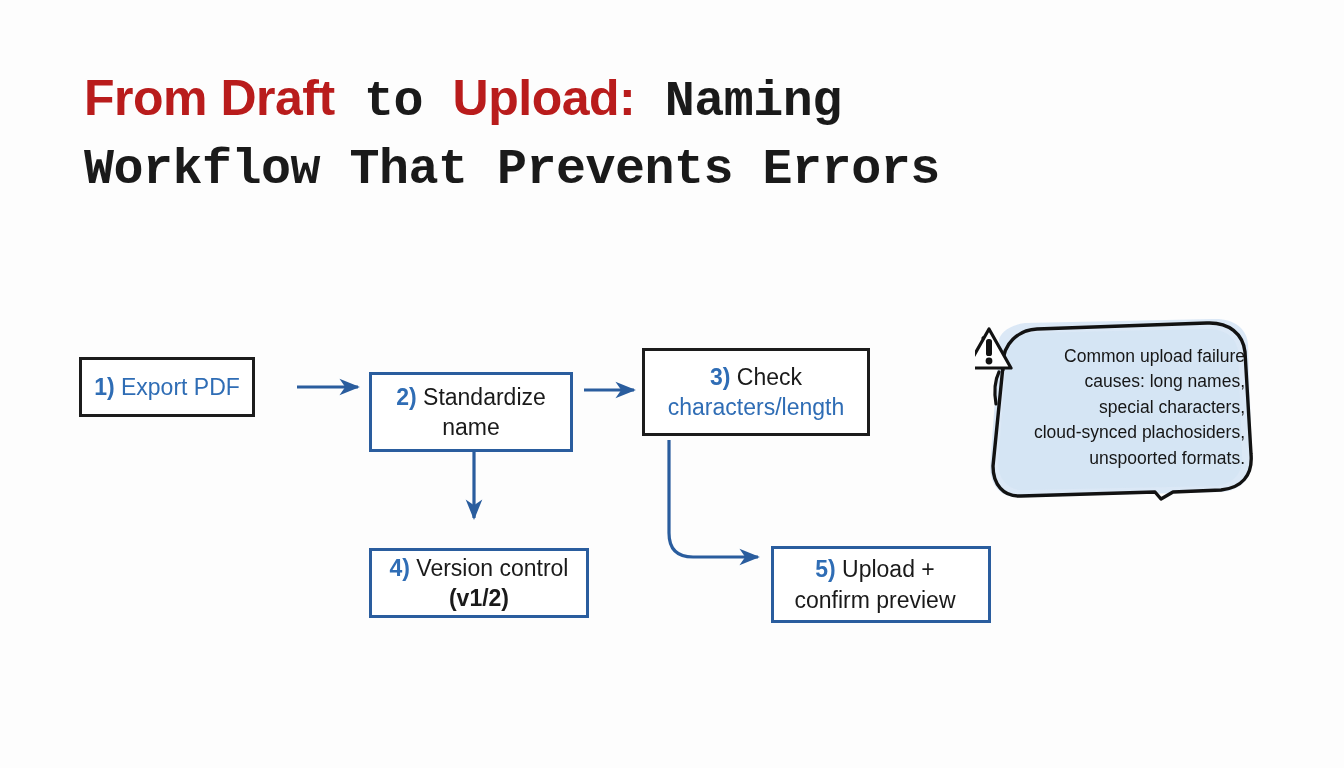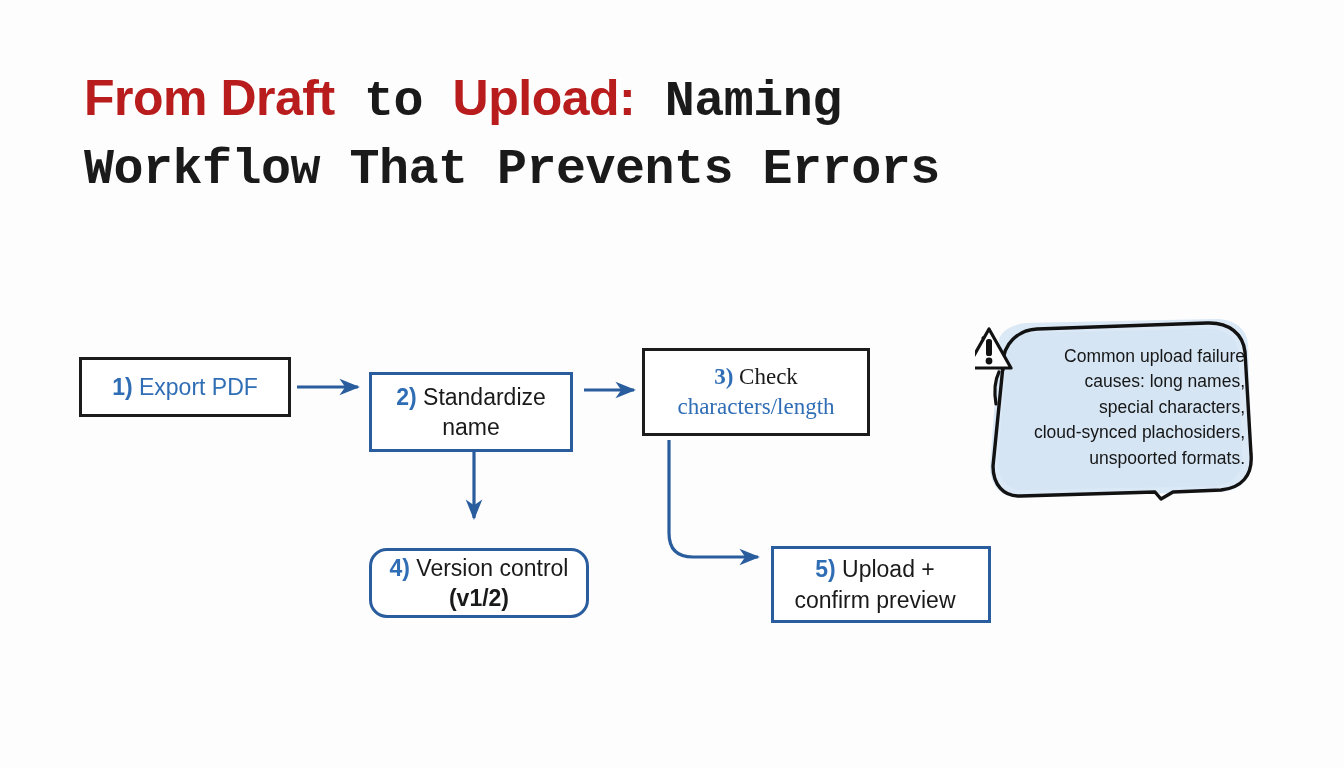--- a/index.html
+++ b/index.html
@@ -45,32 +45,32 @@
     line-height: 1.32;
   }
   .node .num {
     font-weight: bold;
     color: #2f6db5;
   }
   .node-black { border: 3px solid #1c1c1c; }
   .node-blue  { border: 3px solid #2a5d9e; margin-top: 20px; }
   .blue-text  { color: #2f6db5; }
 
-  #node1 { left: 79px;  top: 357px; width: 212px; height: 60px; }
+  #node1 { left: 79px;  top: 357px; width: 176px; height: 60px; }
   #node2 { left: 369px; top: 352px; width: 204px; height: 80px; }
   #node3 { left: 642px; top: 348px; width: 228px; height: 88px; }
-  #node4 { left: 369px; top: 528px; width: 220px; height: 70px; border-radius: 18px; }
+  #node4 { left: 369px; top: 528px; width: 220px; height: 70px; }
   #node5 { left: 771px; top: 526px; width: 220px; height: 77px; }
 
   #node1 .inner,
   #node2 .inner,
   #node3 .inner,
   #node4 .inner { white-space: nowrap; }
   #node5 .inner { white-space: nowrap; position: relative; left: -6px; }
-  #node3 .inner { white-space: normal; width: 240px; font-family: Liberation Serif, serif; }
+  #node3 .inner { white-space: normal; width: 240px; }
   #node4 .bold { font-weight: bold; }
 
   
   .arrows {
     position: absolute;
     left: 0; top: 0;
     width: 1344px; height: 768px;
     pointer-events: none;
   }
 

